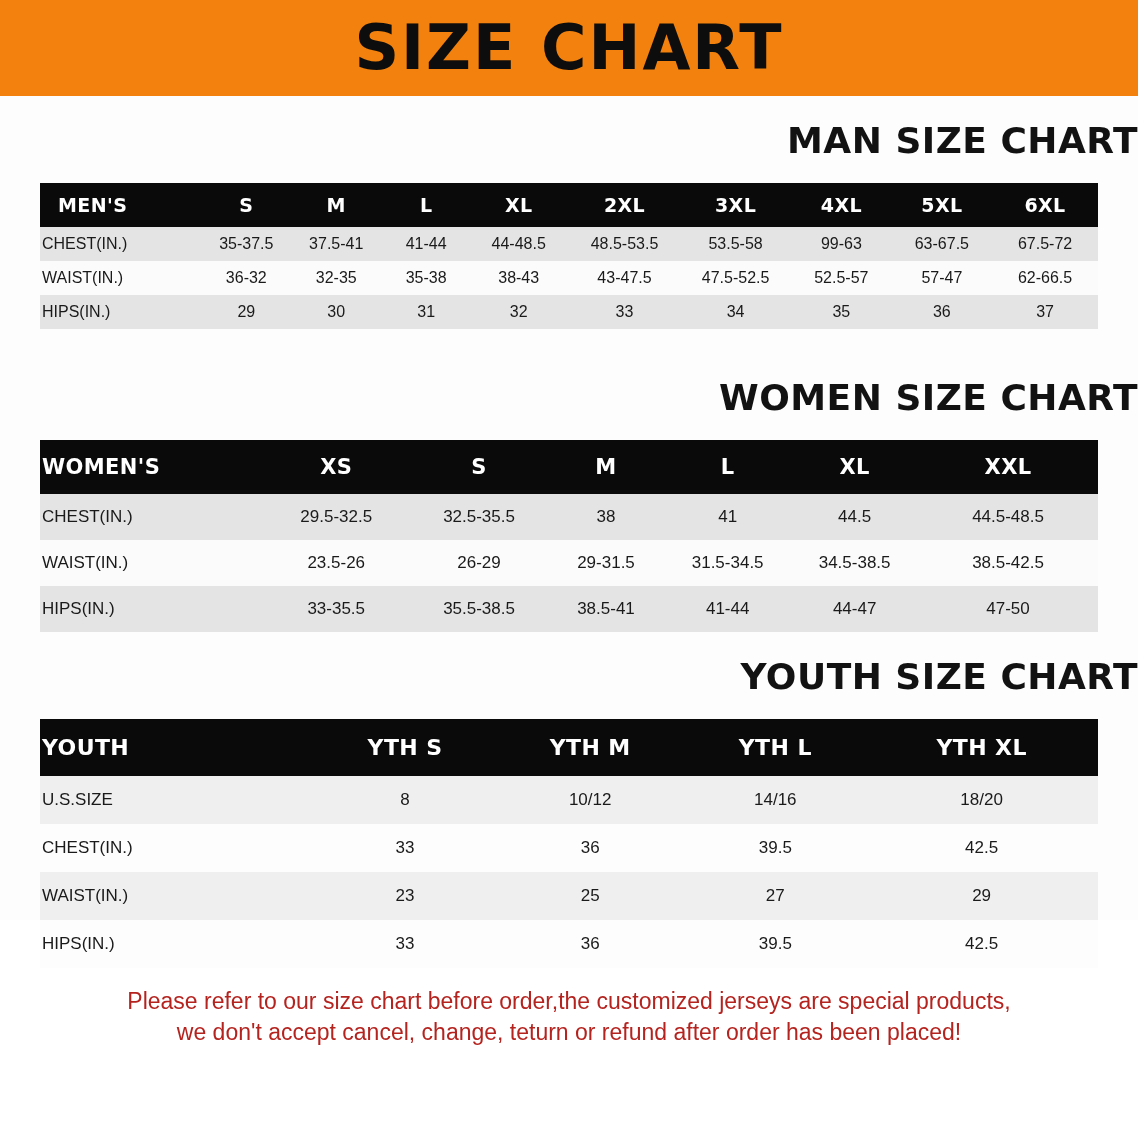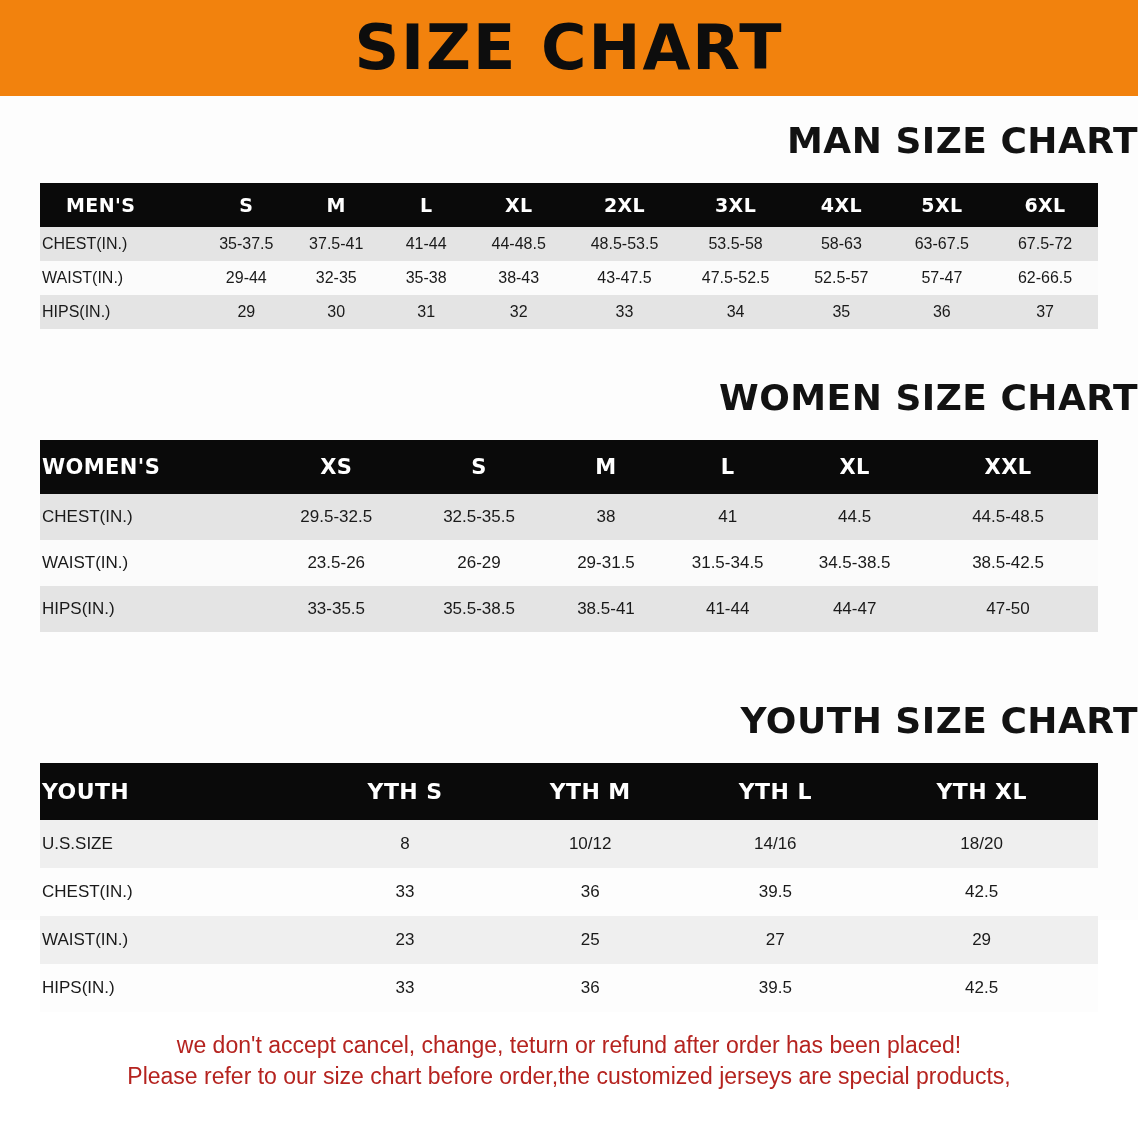--- a/index.html
+++ b/index.html
@@ -39,21 +39,21 @@
   
   .section-title {
     text-align: right;
     font-family: "DejaVu Sans", sans-serif;
     font-weight: bold;
     color: #121212;
     letter-spacing: 0.5px;
   }
   .t-man   { font-size: 36px; margin-top: 24px; margin-bottom: 22px; }
   .t-women { font-size: 36px; margin-top: 48px; margin-bottom: 22px; }
-  .t-youth { font-size: 36px; margin-top: 68px; margin-bottom: 22px; }
+  .t-youth { font-size: 36px; margin-top: 24px; margin-bottom: 22px; }
 
   
   .table-wrap {
     margin: 0 40px;
   }
   table {
     width: 100%;
     border-collapse: collapse;
     table-layout: fixed;
   }
@@ -62,21 +62,21 @@
     color: #ffffff;
     font-family: "DejaVu Sans", sans-serif;
     font-weight: bold;
     font-size: 19px;
     padding: 11px 2px;
     text-align: center;
     letter-spacing: 0.4px;
   }
   thead th.rowhead {
     text-align: left;
-    padding-left: 26px;
+    padding-left: 18px;
     font-size: 21px;
   }
   tbody td {
     font-family: "Liberation Sans", sans-serif;
     font-size: 16px;
     color: #1a1a1a;
     text-align: center;
     padding: 8px 2px;
   }
   tbody td.rowhead {
@@ -152,27 +152,27 @@
       </thead>
       <tbody>
         <tr>
           <td class="rowhead">CHEST(IN.)</td>
           <td>35-37.5</td>
           <td>37.5-41</td>
           <td>41-44</td>
           <td>44-48.5</td>
           <td>48.5-53.5</td>
           <td>53.5-58</td>
-          <td>58-63</td>
+          <td>99-63</td>
           <td>63-67.5</td>
           <td>67.5-72</td>
         </tr>
         <tr>
           <td class="rowhead">WAIST(IN.)</td>
-          <td>29-44</td>
+          <td>36-32</td>
           <td>32-35</td>
           <td>35-38</td>
           <td>38-43</td>
           <td>43-47.5</td>
           <td>47.5-52.5</td>
           <td>52.5-57</td>
           <td>57-47</td>
           <td>62-66.5</td>
         </tr>
         <tr>
@@ -292,17 +292,17 @@
           <td>33</td>
           <td>36</td>
           <td>39.5</td>
           <td>42.5</td>
         </tr>
       </tbody>
     </table>
   </div>
 
   <div class="note">
+    <div>Please refer to our size chart before order,the customized jerseys are special products,</div>
     <div>we don't accept cancel, change, teturn or refund after order has been placed!</div>
-    <div>Please refer to our size chart before order,the customized jerseys are special products,</div>
   </div>
 
 </div>
 
 </body></html>

